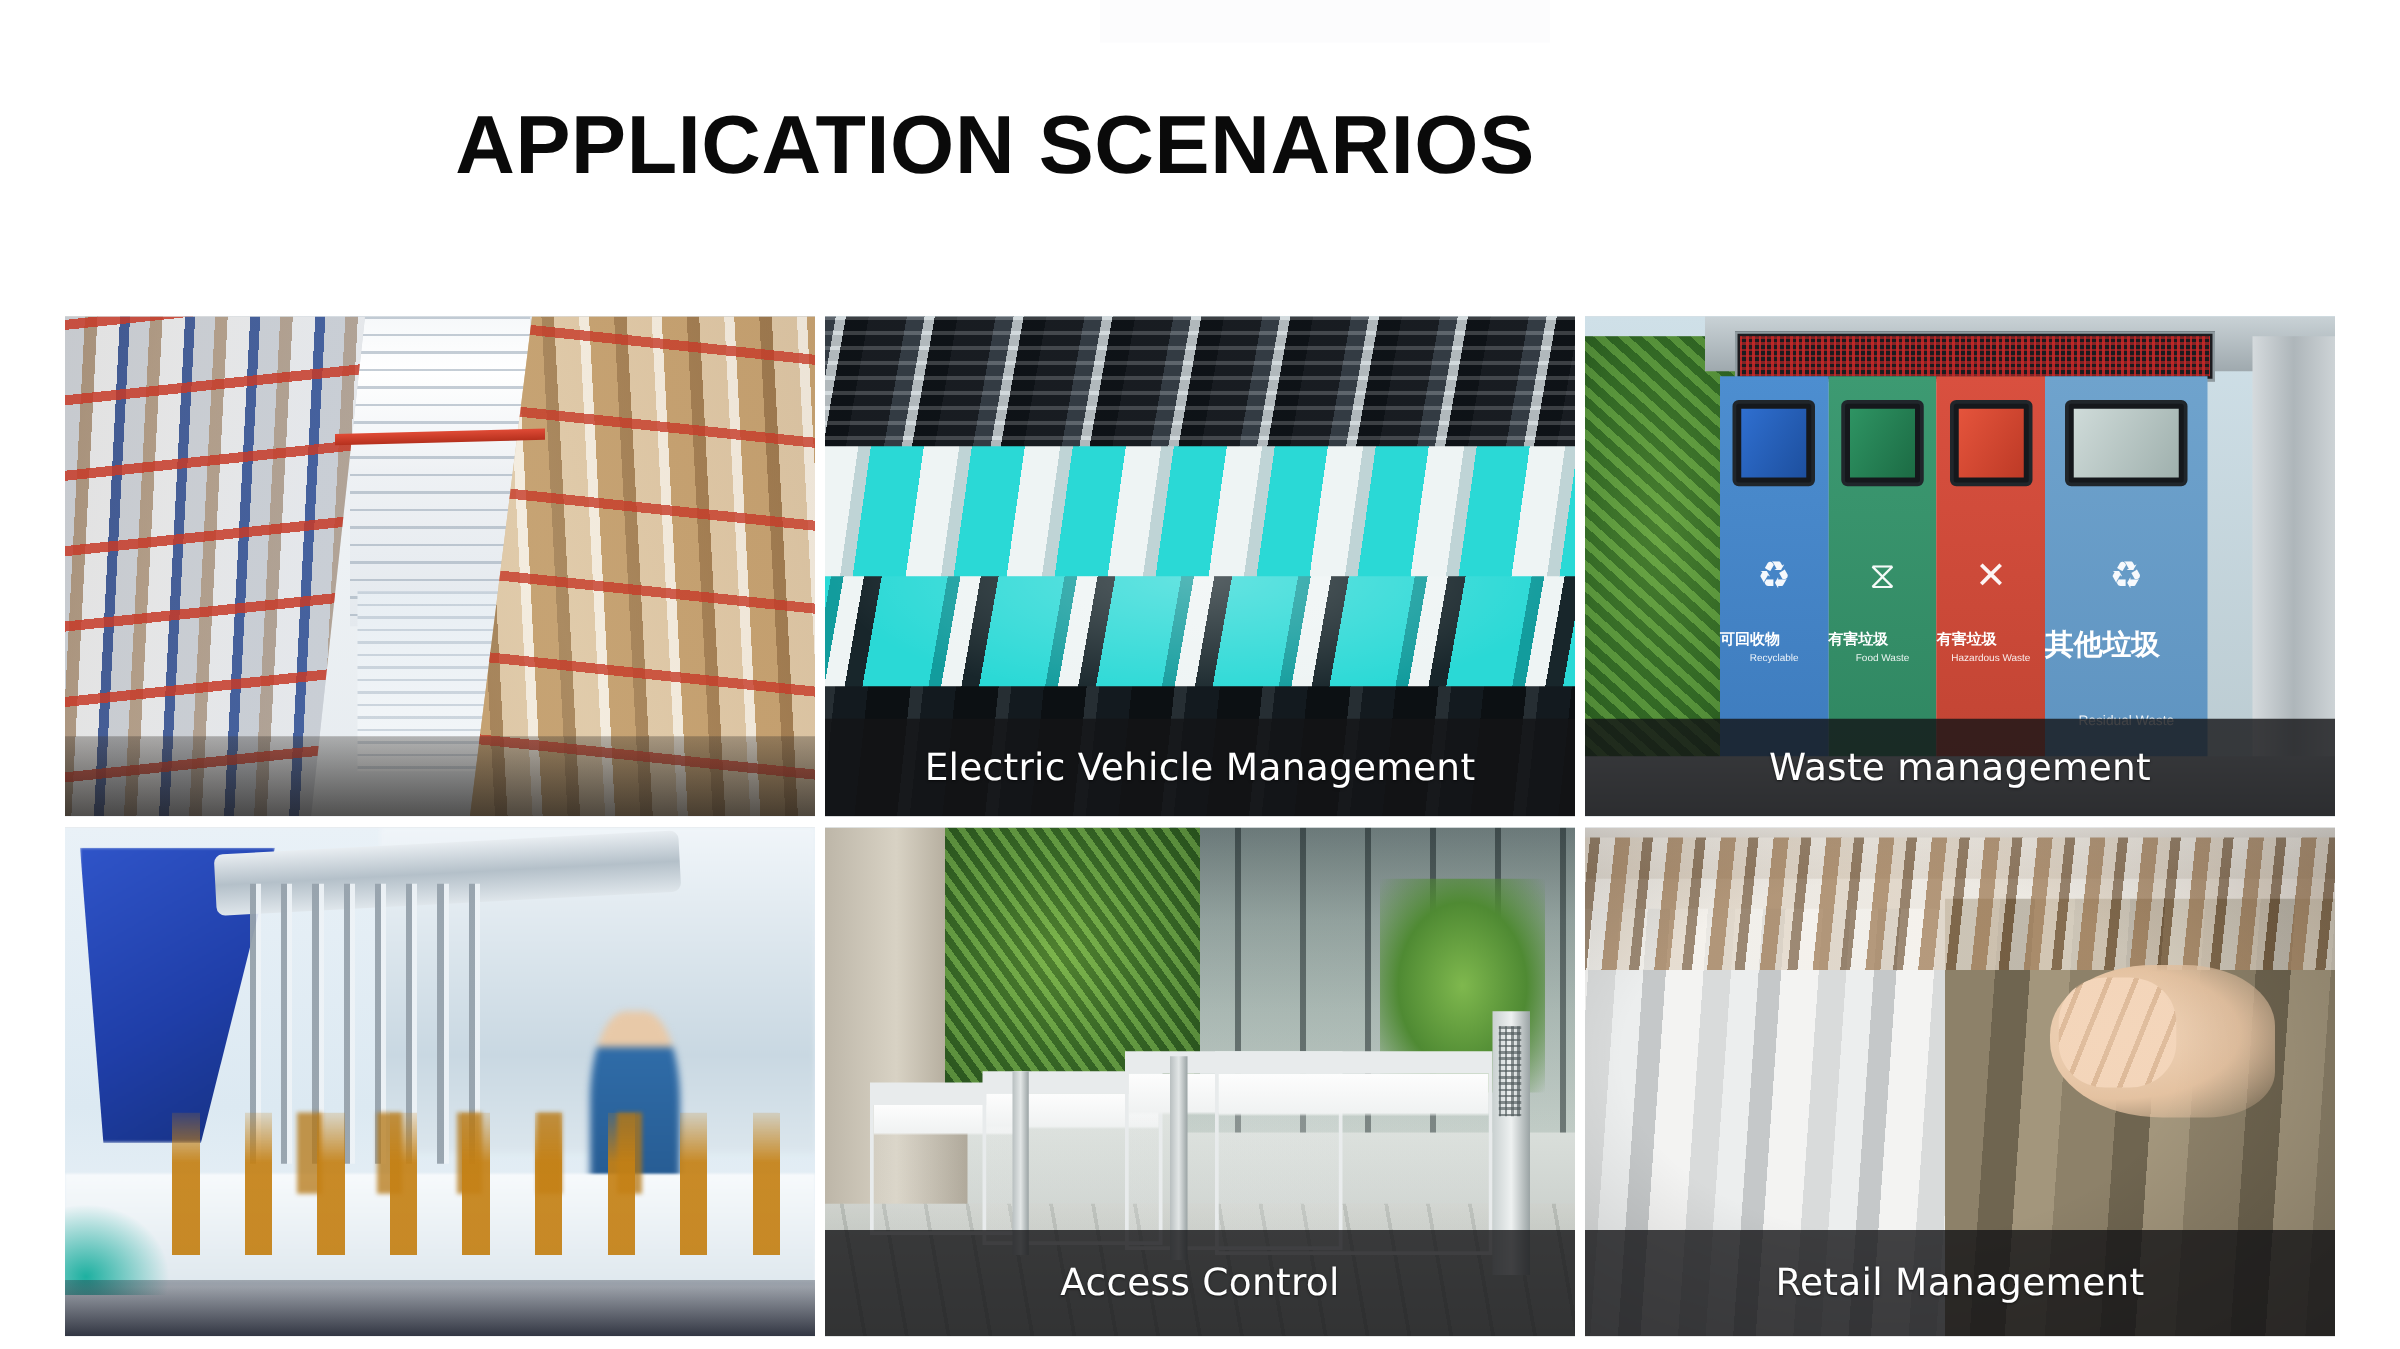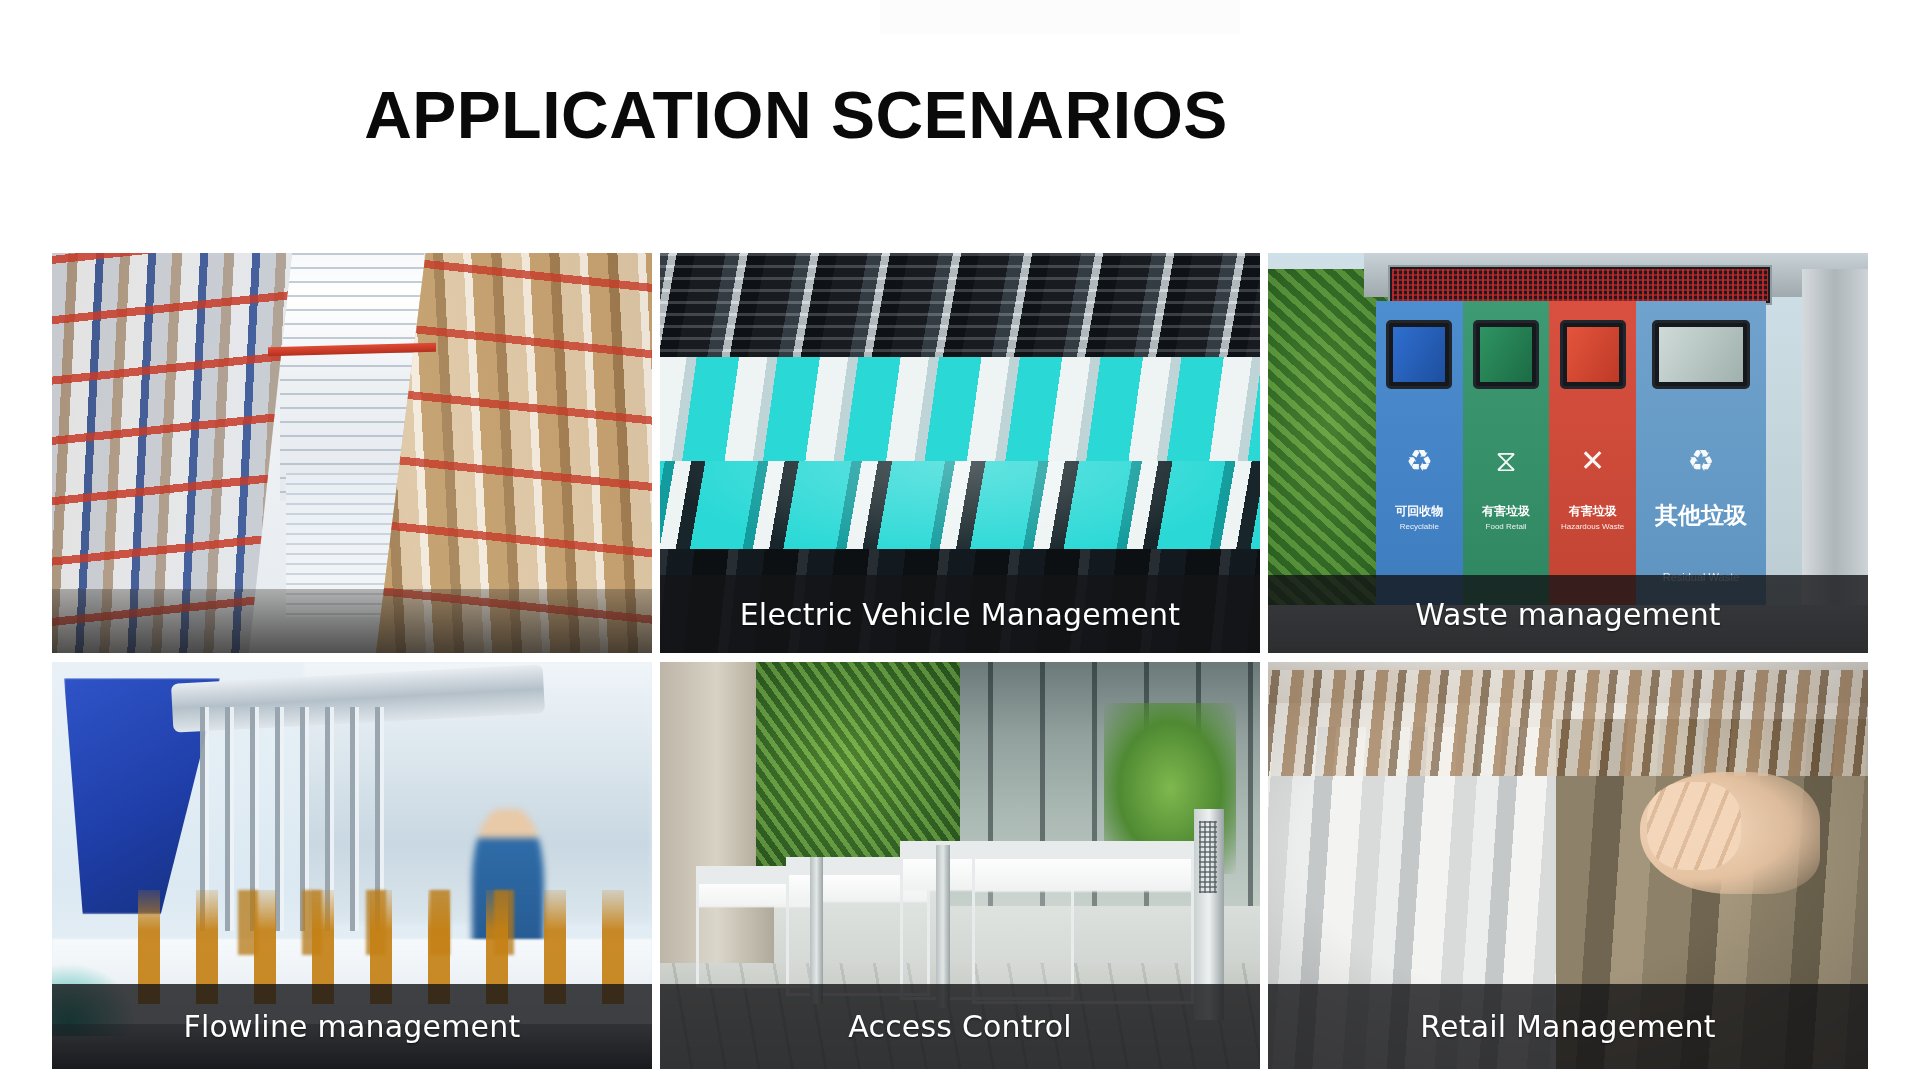--- a/index.html
+++ b/index.html
@@ -266,21 +266,21 @@
   .ws .bin.b2 .hatch::after { content:""; position:absolute; inset:4px; background: linear-gradient(120deg,#2e9463,#1c6b44); }
   .ws .bin.b3 .hatch::after { content:""; position:absolute; inset:4px; background: linear-gradient(120deg,#e5543c,#bd3a26); }
   .ws .bin.b4 .hatch::after { content:""; position:absolute; inset:4px; background: linear-gradient(120deg,#cfdbd9,#9fb0ad); }
   .ws .bin .glyph {
     position: absolute; left: 0; right: 0; top: 46%;
     text-align: center; color: #fff; font-size: 30px; line-height: 30px;
     opacity: 0.95;
   }
   .ws .bin .cn {
     position: absolute; left: 0; right: 0; top: 64%;
-    text-align: center; color: #fff; font-size: 12px; font-weight: bold;
+    color: #fff; font-size: 12px; font-weight: bold;
   }
   .ws .bin .en {
     position: absolute; left: 0; right: 0; top: 70%;
     text-align: center; color: rgba(255,255,255,0.9); font-size: 8px;
   }
   .ws .bin.b4 .cn { font-size: 23px; top: 63%; }
   .ws .bin.b4 .en { font-size: 11px; top: 70.5%; margin-top: 47px; }
   .ws .pillar {
     position: absolute; right: 0; top: 4%; width: 11%; height: 88%;
     background: linear-gradient(to right, #d5dadd, #aeb6ba, #cdd3d6);
@@ -516,21 +516,21 @@
           <div class="bin b1">
             <div class="hatch"></div>
             <div class="glyph">♻</div>
             <div class="cn">可回收物</div>
             <div class="en">Recyclable</div>
           </div>
           <div class="bin b2">
             <div class="hatch"></div>
             <div class="glyph">⧖</div>
             <div class="cn">有害垃圾</div>
-            <div class="en">Food Retail</div>
+            <div class="en">Food Waste</div>
           </div>
           <div class="bin b3">
             <div class="hatch"></div>
             <div class="glyph">✕</div>
             <div class="cn">有害垃圾</div>
             <div class="en">Hazardous Waste</div>
           </div>
           <div class="bin b4">
             <div class="hatch"></div>
             <div class="glyph">♻</div>
@@ -552,23 +552,20 @@
         <div class="hopper"></div>
         <div class="gantry"></div>
         <div class="nozzles"></div>
         <div class="worker"></div>
         <div class="belt"></div>
         <div class="vials2"></div>
         <div class="vials"></div>
         <div class="tealcorner"></div>
         <div class="darkbase"></div>
       </div>
-      <div class="card-label">
-        <span>Flowline management</span>
-      </div>
     </div>
 
     <div class="card">
       <div class="card-photo ac">
         <div class="glassbldg"></div>
         <div class="wall"></div>
         <div class="tree"></div>
         <div class="tree2"></div>
         <div class="paving"></div>
         <div class="gate g1"></div>

